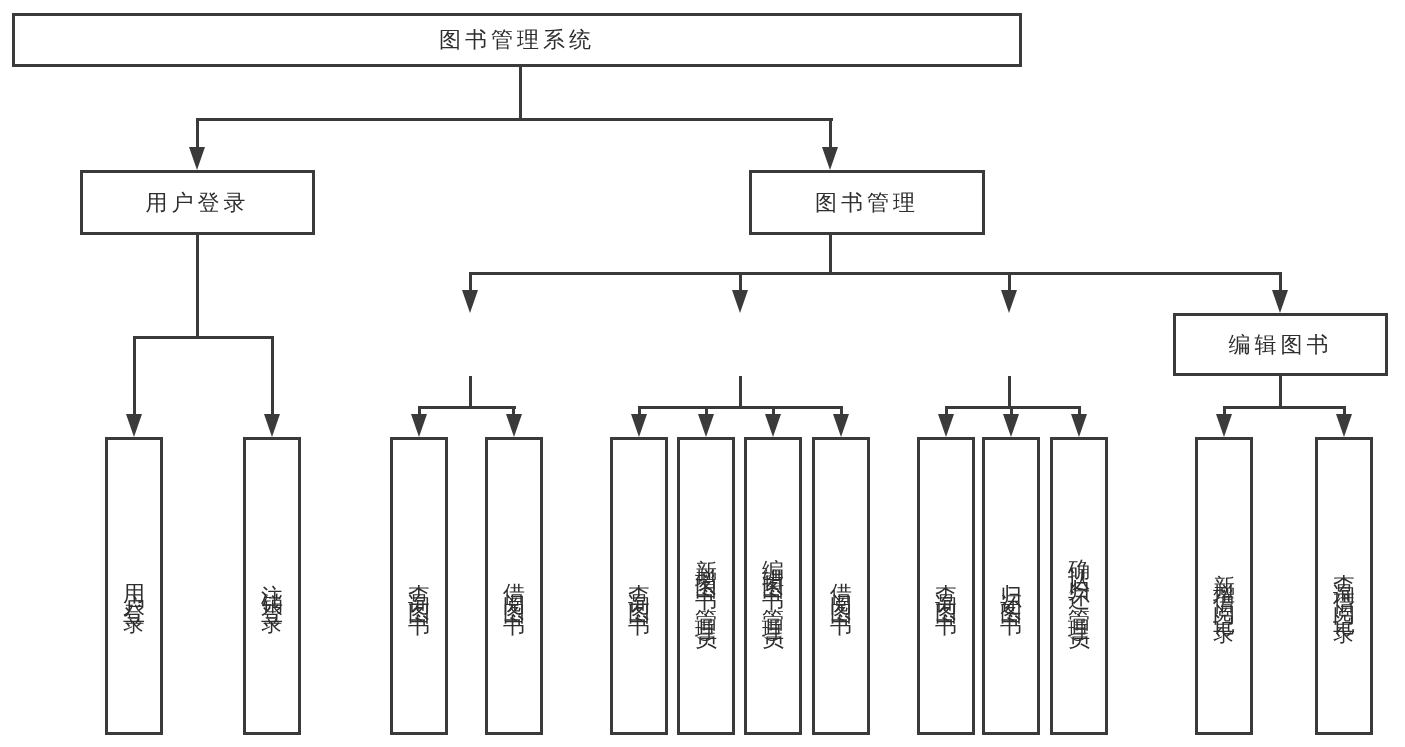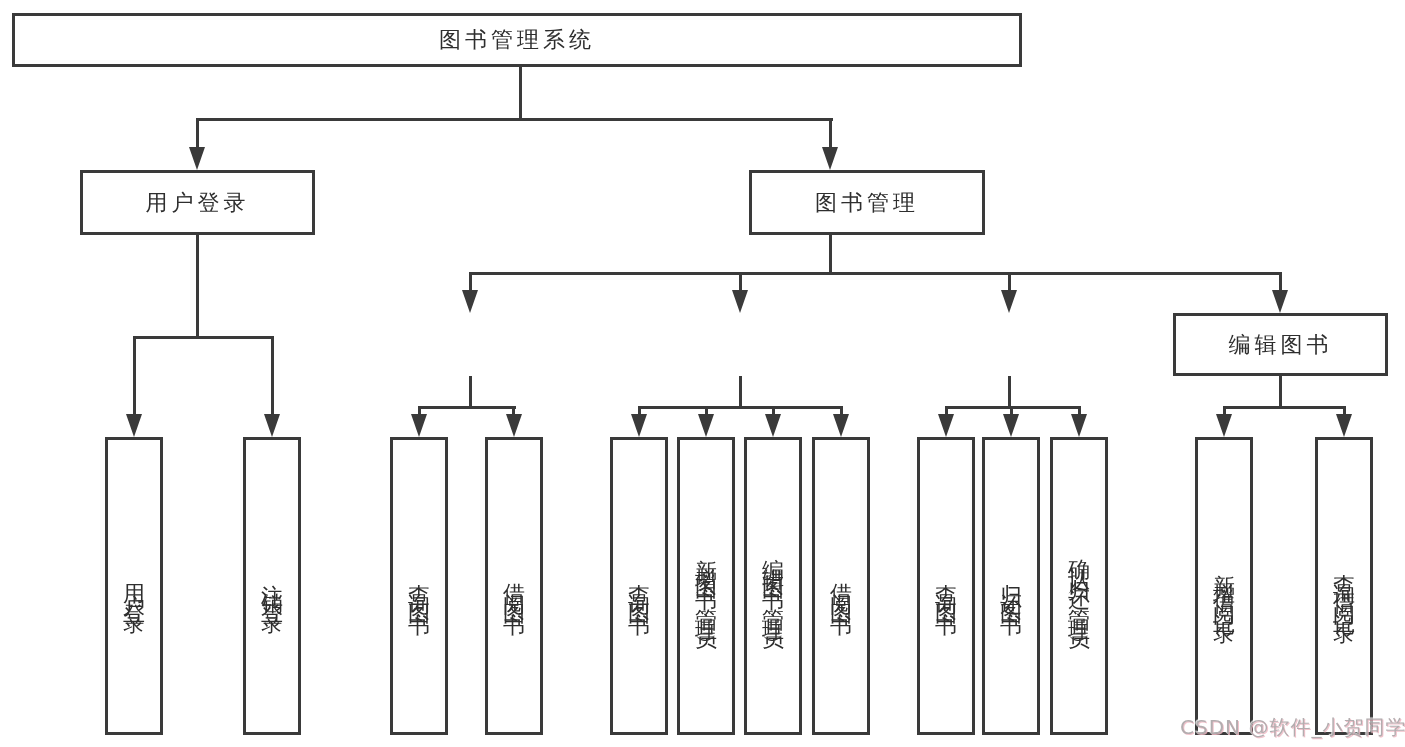--- a/index.html
+++ b/index.html
@@ -143,15 +143,14 @@
   <div class="box vbox" style="left:744px;top:437px;width:58px;height:298px">编辑图书（管理员）</div>
   <div class="box vbox" style="left:812px;top:437px;width:58px;height:298px">借阅图书</div>
 
   <div class="box vbox" style="left:917px;top:437px;width:58px;height:298px">查询图书</div>
   <div class="box vbox" style="left:982px;top:437px;width:58px;height:298px">归还图书</div>
   <div class="box vbox" style="left:1050px;top:437px;width:58px;height:298px">确认归还（管理员）</div>
 
   <div class="box vbox" style="left:1195px;top:437px;width:58px;height:298px">新增借阅记录</div>
   <div class="box vbox" style="left:1315px;top:437px;width:58px;height:298px">查询借阅记录</div>
 
-  <div class="watermark">CSDN @软件_小贺同学</div>
 
 </div>
 
 </body></html>

